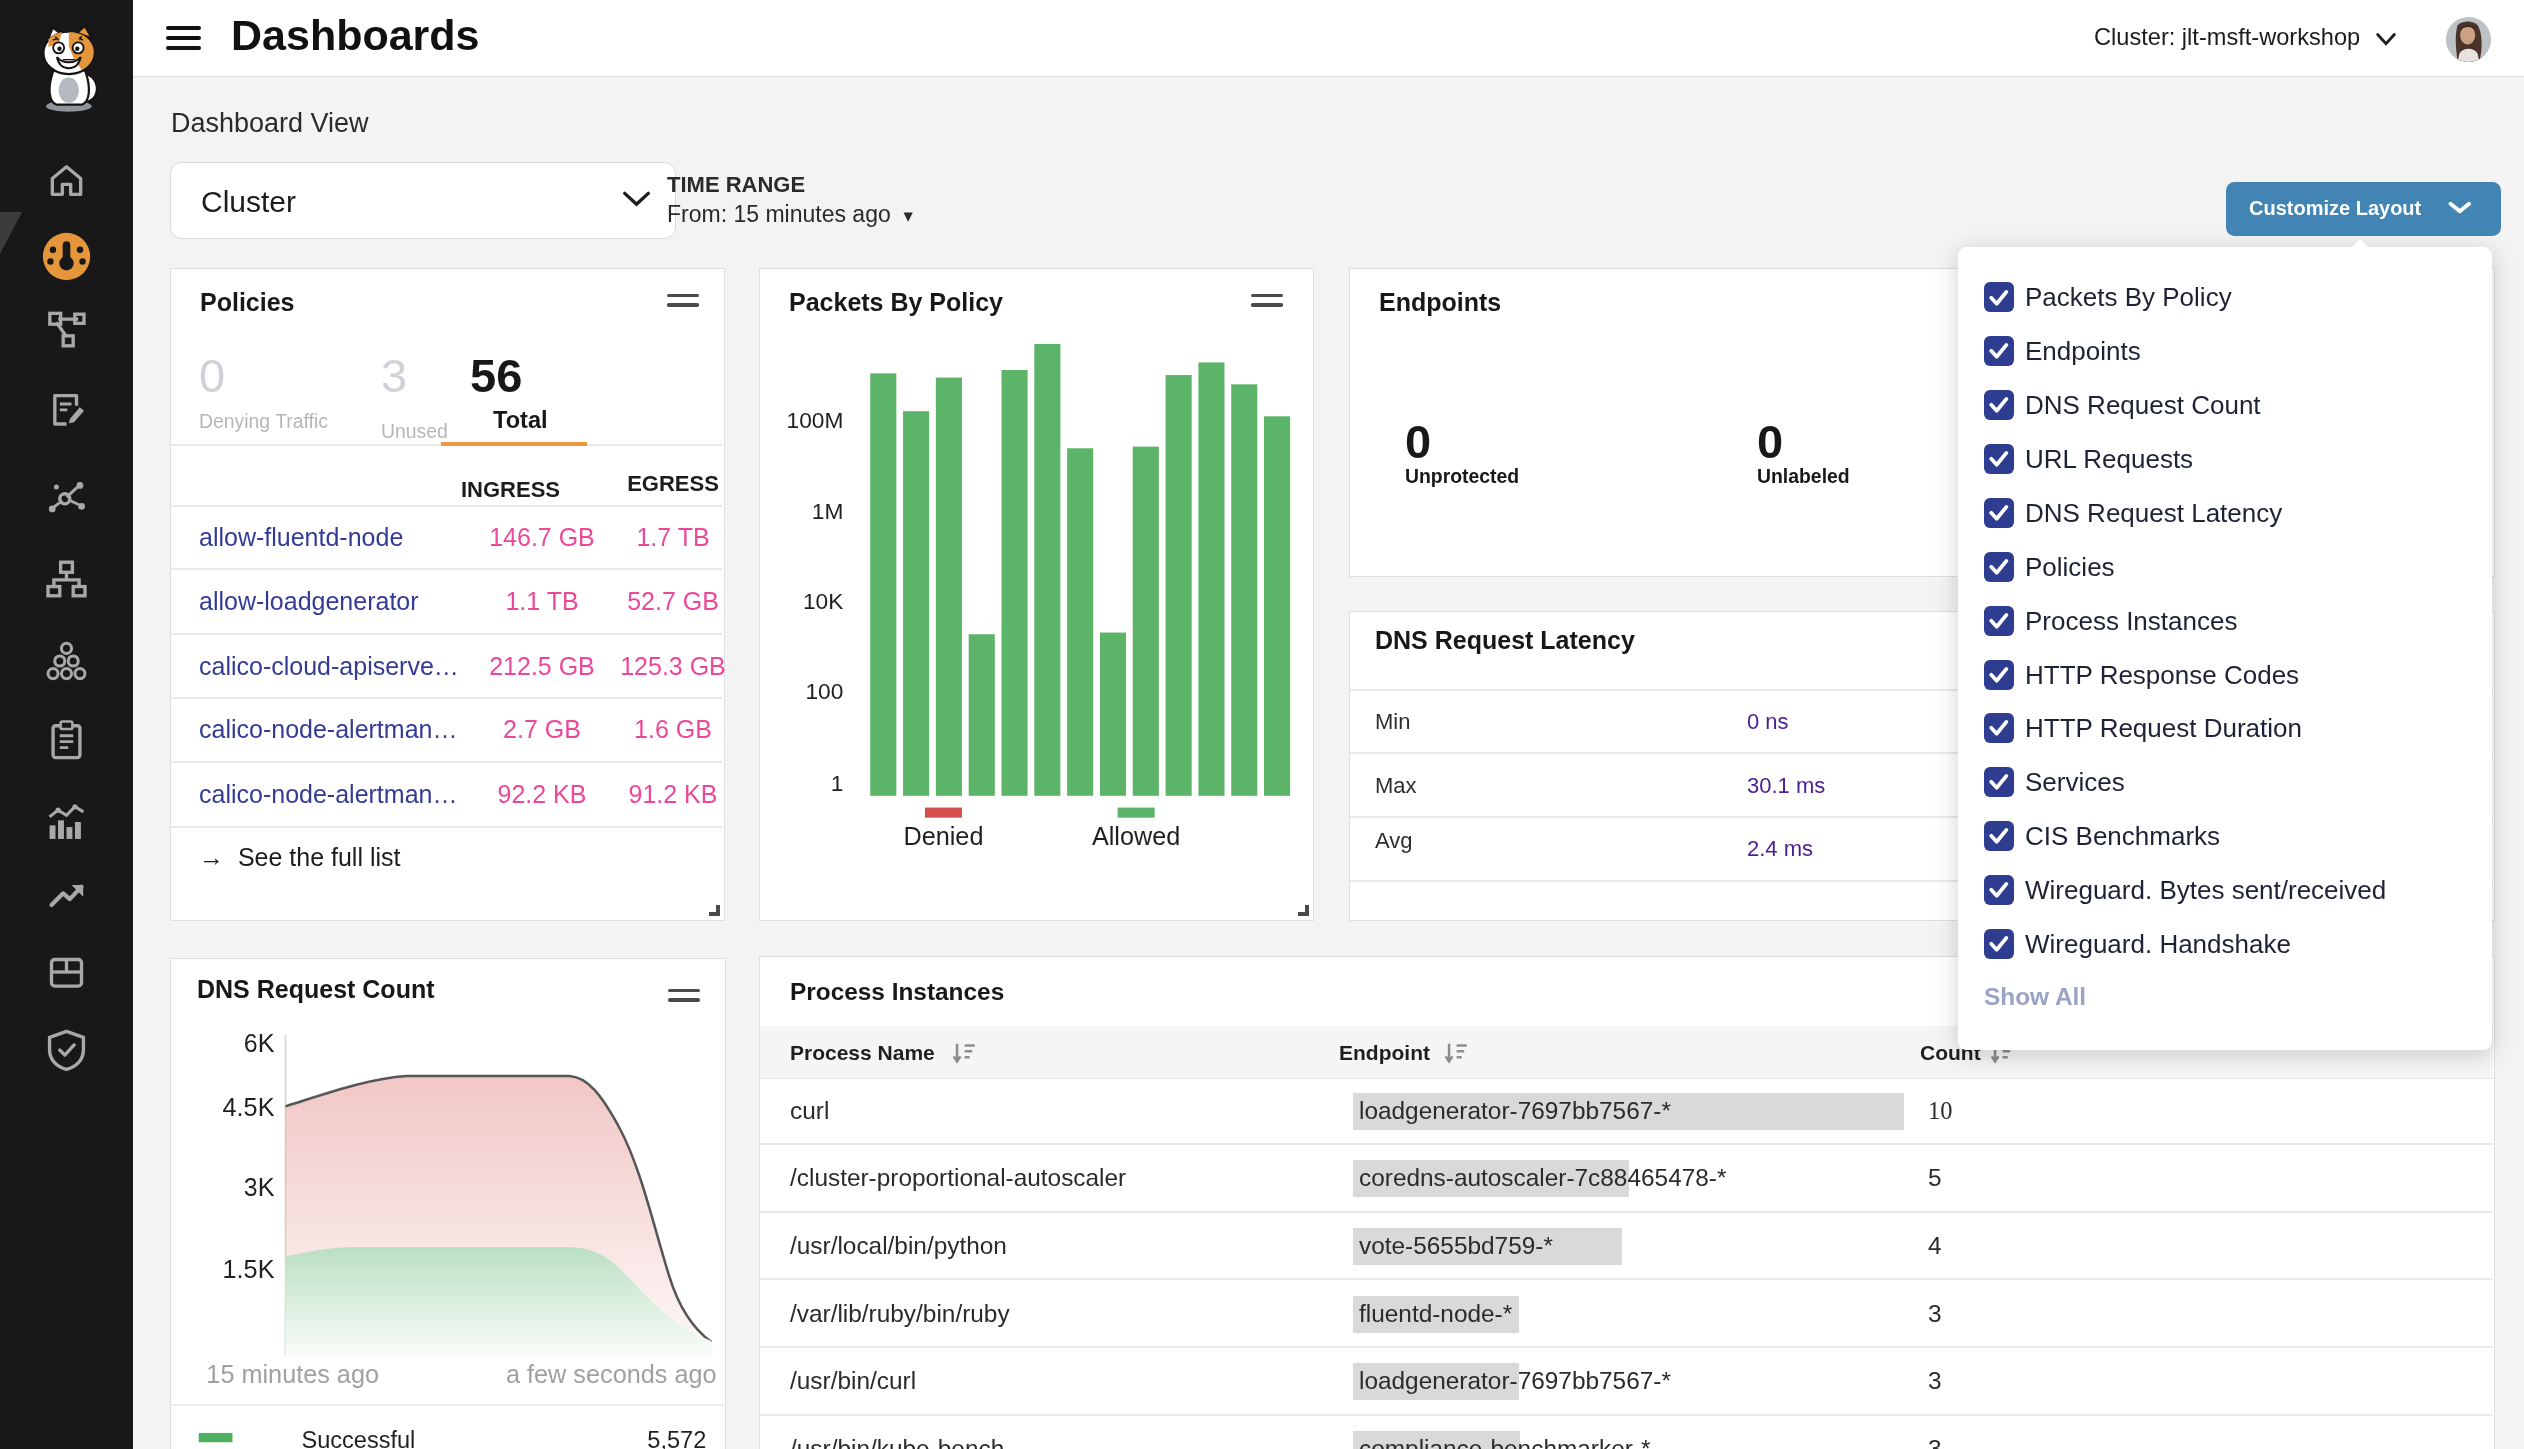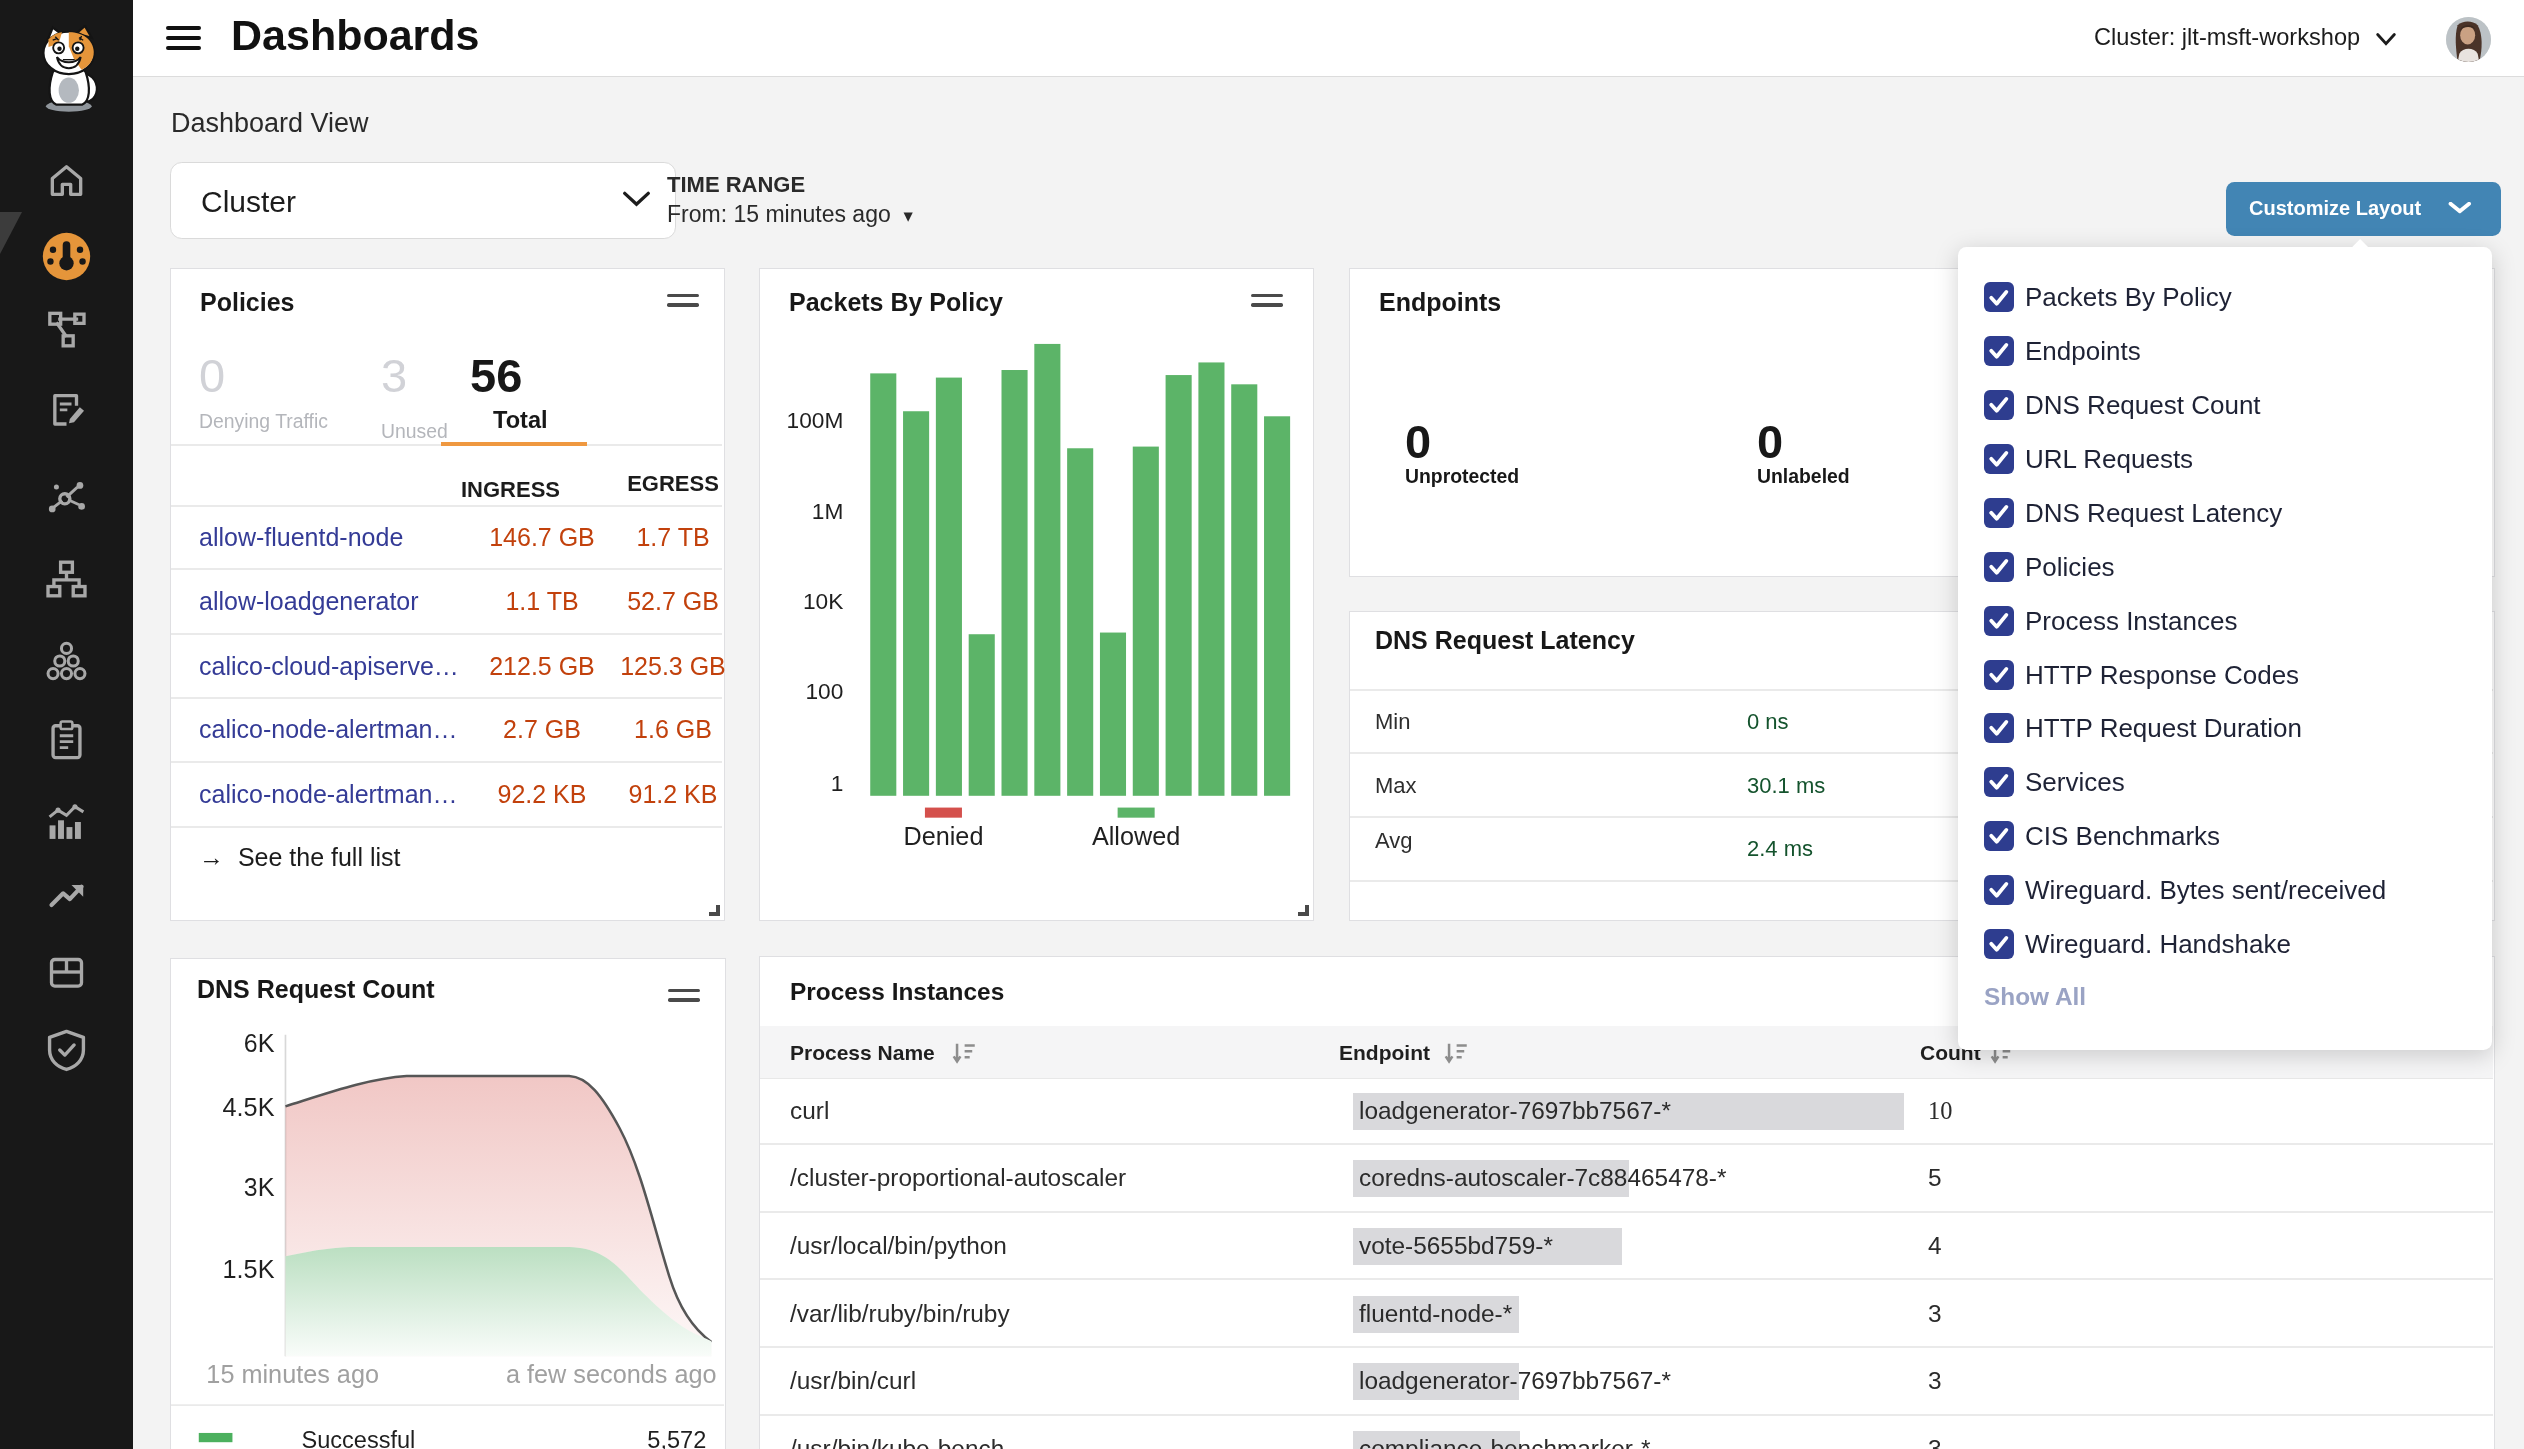--- a/index.html
+++ b/index.html
@@ -28,25 +28,25 @@
 .card { position:absolute; background:#fff; border:1.7px solid #dfdfe2; }
 .ctitle { position:absolute; font-size:25px; font-weight:bold; color:#181818; }
 .drag { position:absolute; width:32px; }
 .drag div { height:3.4px; background:#4a4a4a; border-radius:1.7px; margin-bottom:5.9px; }
 .rsz { position:absolute; right:4.2px; bottom:4.2px; width:11px; height:11px; border-right:4.2px solid #4a4a4a; border-bottom:4.2px solid #4a4a4a; }
 .sep { position:absolute; height:1.7px; background:#eaeaea; }
 
 .statnum { position:absolute; font-size:47px; color:#d1d2d7; }
 .statlab { position:absolute; font-size:19.4px; color:#b4b6bb; }
 .plink { font-size:25px; color:#343b96 !important; white-space:nowrap; overflow:hidden; text-overflow:ellipsis; max-width:263px; }
-.pval { font-size:25px; color:#c2410c; position:absolute; }
+.pval { font-size:25px; color:#ec4899; position:absolute; }
 .phead { font-size:22px; font-weight:bold; color:#1c1c1c; position:absolute; }
 
 .lrow-l { position:absolute; left:25px; font-size:22px; color:#2e2e2e; }
-.lrow-v { position:absolute; left:397px; font-size:22px; color:#14532d; }
+.lrow-v { position:absolute; left:397px; font-size:22px; color:#4c1d95; }
 
 .prname { position:absolute; font-size:24.4px; color:#2b2b2b; }
 .chip { position:absolute; height:37px; background:#d9d9dc; }
 .chiptext { position:absolute; font-size:24.4px; color:#2b2b2b; white-space:nowrap; }
 .cnt { position:absolute; font-size:24.4px; color:#2b2b2b; }
 .thead { position:absolute; font-size:21px; font-weight:bold; color:#1f1f1f; }
 .sorti { position:absolute; top:85px; }
 
 #panel { position:absolute; left:1958px; top:247px; width:534px; height:803px; background:#fff; border-radius:8.4px; box-shadow:0 5px 25px rgba(0,0,0,0.18); z-index:40; }
 #caret { position:absolute; left:2353px; top:242px; width:14.3px; height:14.3px; background:#fff; transform:rotate(45deg); z-index:41; }

